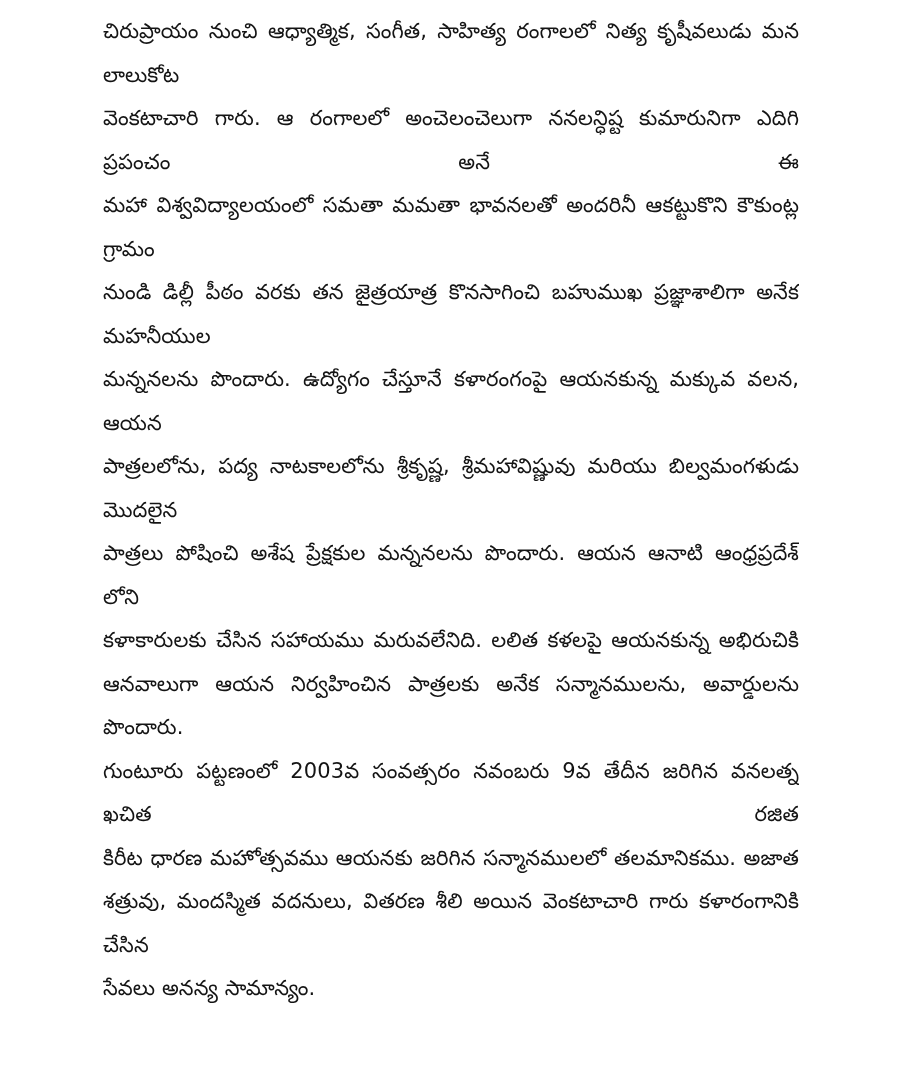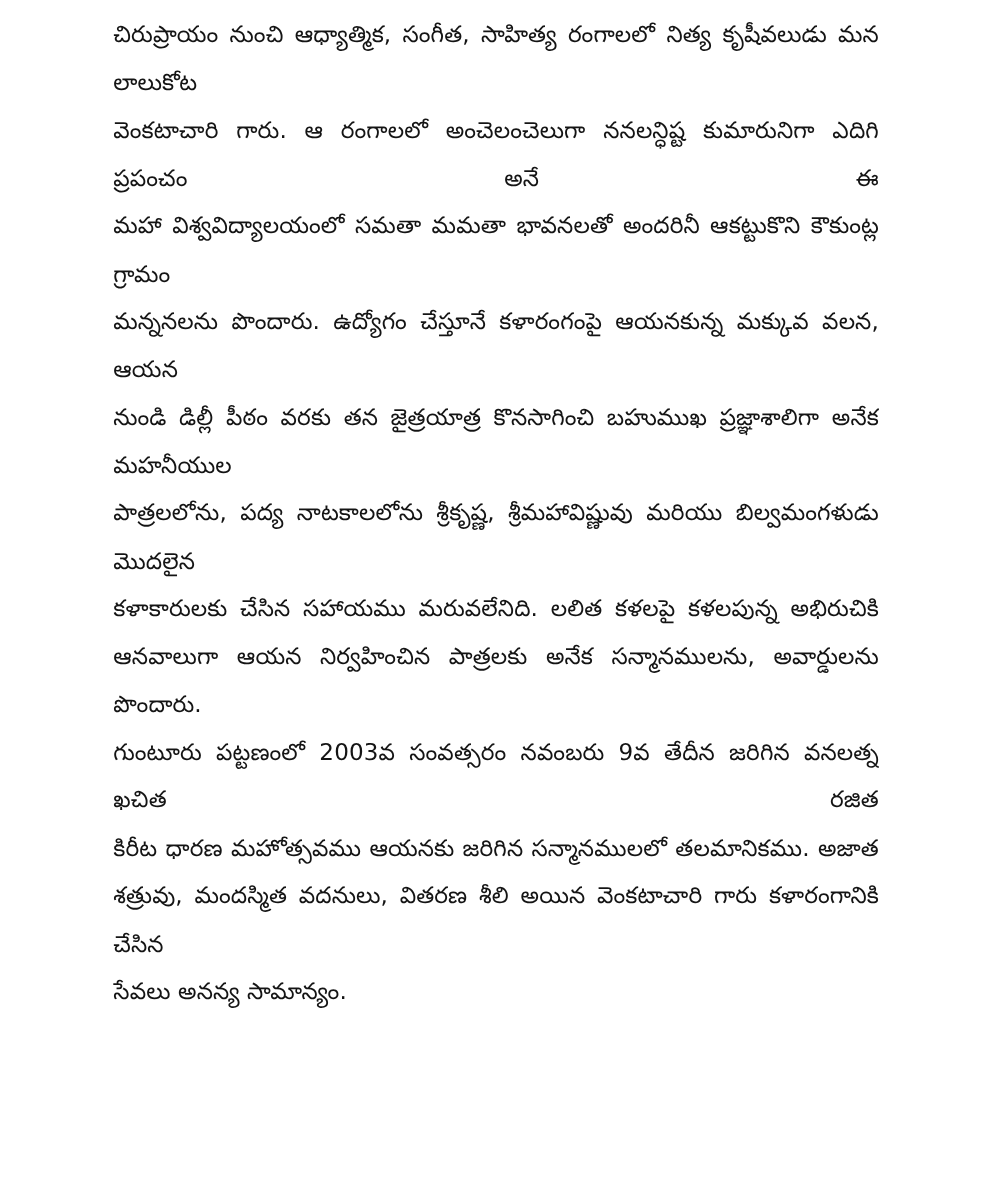--- a/index.html
+++ b/index.html
@@ -40,24 +40,25 @@
 </style>
 </head>
 <body>
 
 <div class="page">
   <div class="content">
       <div class="paragraph">
         <div class="line just"><span>చిరుప్రాయం నుంచి ఆధ్యాత్మిక, సంగీత, సాహిత్య రంగాలలో నిత్య కృషీవలుడు మన లాలుకోట</span></div>
         <div class="line just"><span>వెంకటాచారి గారు. ఆ రంగాలలో అంచెలంచెలుగా ననలన్ధిష్ట కుమారునిగా ఎదిగి ప్రపంచం అనే ఈ</span></div>
         <div class="line just"><span>మహా విశ్వవిద్యాలయంలో సమతా మమతా భావనలతో అందరినీ ఆకట్టుకొని కౌకుంట్ల గ్రామం</span></div>
+        <div class="line just"><span>నుండి డిల్లీ పీఠం వరకు తన జైత్రయాత్ర కొనసాగించి బహుముఖ ప్రజ్ఞాశాలిగా అనేక మహనీయుల</span></div>
         <div class="line just"><span>మన్ననలను పొందారు.  ఉద్యోగం చేస్తూనే కళారంగంపై ఆయనకున్న మక్కువ వలన, ఆయన</span></div>
-        <div class="line just"><span>నుండి డిల్లీ పీఠం వరకు తన జైత్రయాత్ర కొనసాగించి బహుముఖ ప్రజ్ఞాశాలిగా అనేక మహనీయుల</span></div>
         <div class="line just"><span>పాత్రలలోను, పద్య నాటకాలలోను శ్రీకృష్ణ, శ్రీమహావిష్ణువు మరియు బిల్వమంగళుడు మొదలైన</span></div>
-        <div class="line just"><span>కళాకారులకు చేసిన సహాయము మరువలేనిది. లలిత కళలపై  కళలపున్న  అభిరుచికి</span></div>
+        <div class="line just"><span>పాత్రలు పోషించి అశేష ప్రేక్షకుల మన్ననలను పొందారు.  ఆయన ఆనాటి ఆంధ్రప్రదేశ్ లోని</span></div>
+        <div class="line just"><span>కళాకారులకు చేసిన సహాయము మరువలేనిది. లలిత కళలపై  ఆయనకున్న  అభిరుచికి</span></div>
         <div class="line just"><span>ఆనవాలుగా ఆయన నిర్వహించిన పాత్రలకు అనేక సన్మానములను, అవార్డులను పొందారు.</span></div>
         <div class="line just"><span>గుంటూరు పట్టణంలో 2003వ సంవత్సరం నవంబరు 9వ తేదీన జరిగిన వనలత్న ఖచిత రజిత</span></div>
         <div class="line just"><span>కిరీట ధారణ మహోత్సవము ఆయనకు జరిగిన సన్మానములలో తలమానికము.  అజాత</span></div>
         <div class="line just"><span>శత్రువు, మందస్మిత వదనులు, వితరణ శీలి అయిన వెంకటాచారి గారు  కళారంగానికి చేసిన</span></div>
         <div class="line"><span>సేవలు అనన్య సామాన్యం.</span></div>
       </div>
     </div>
 </div>
 
 </body></html>

